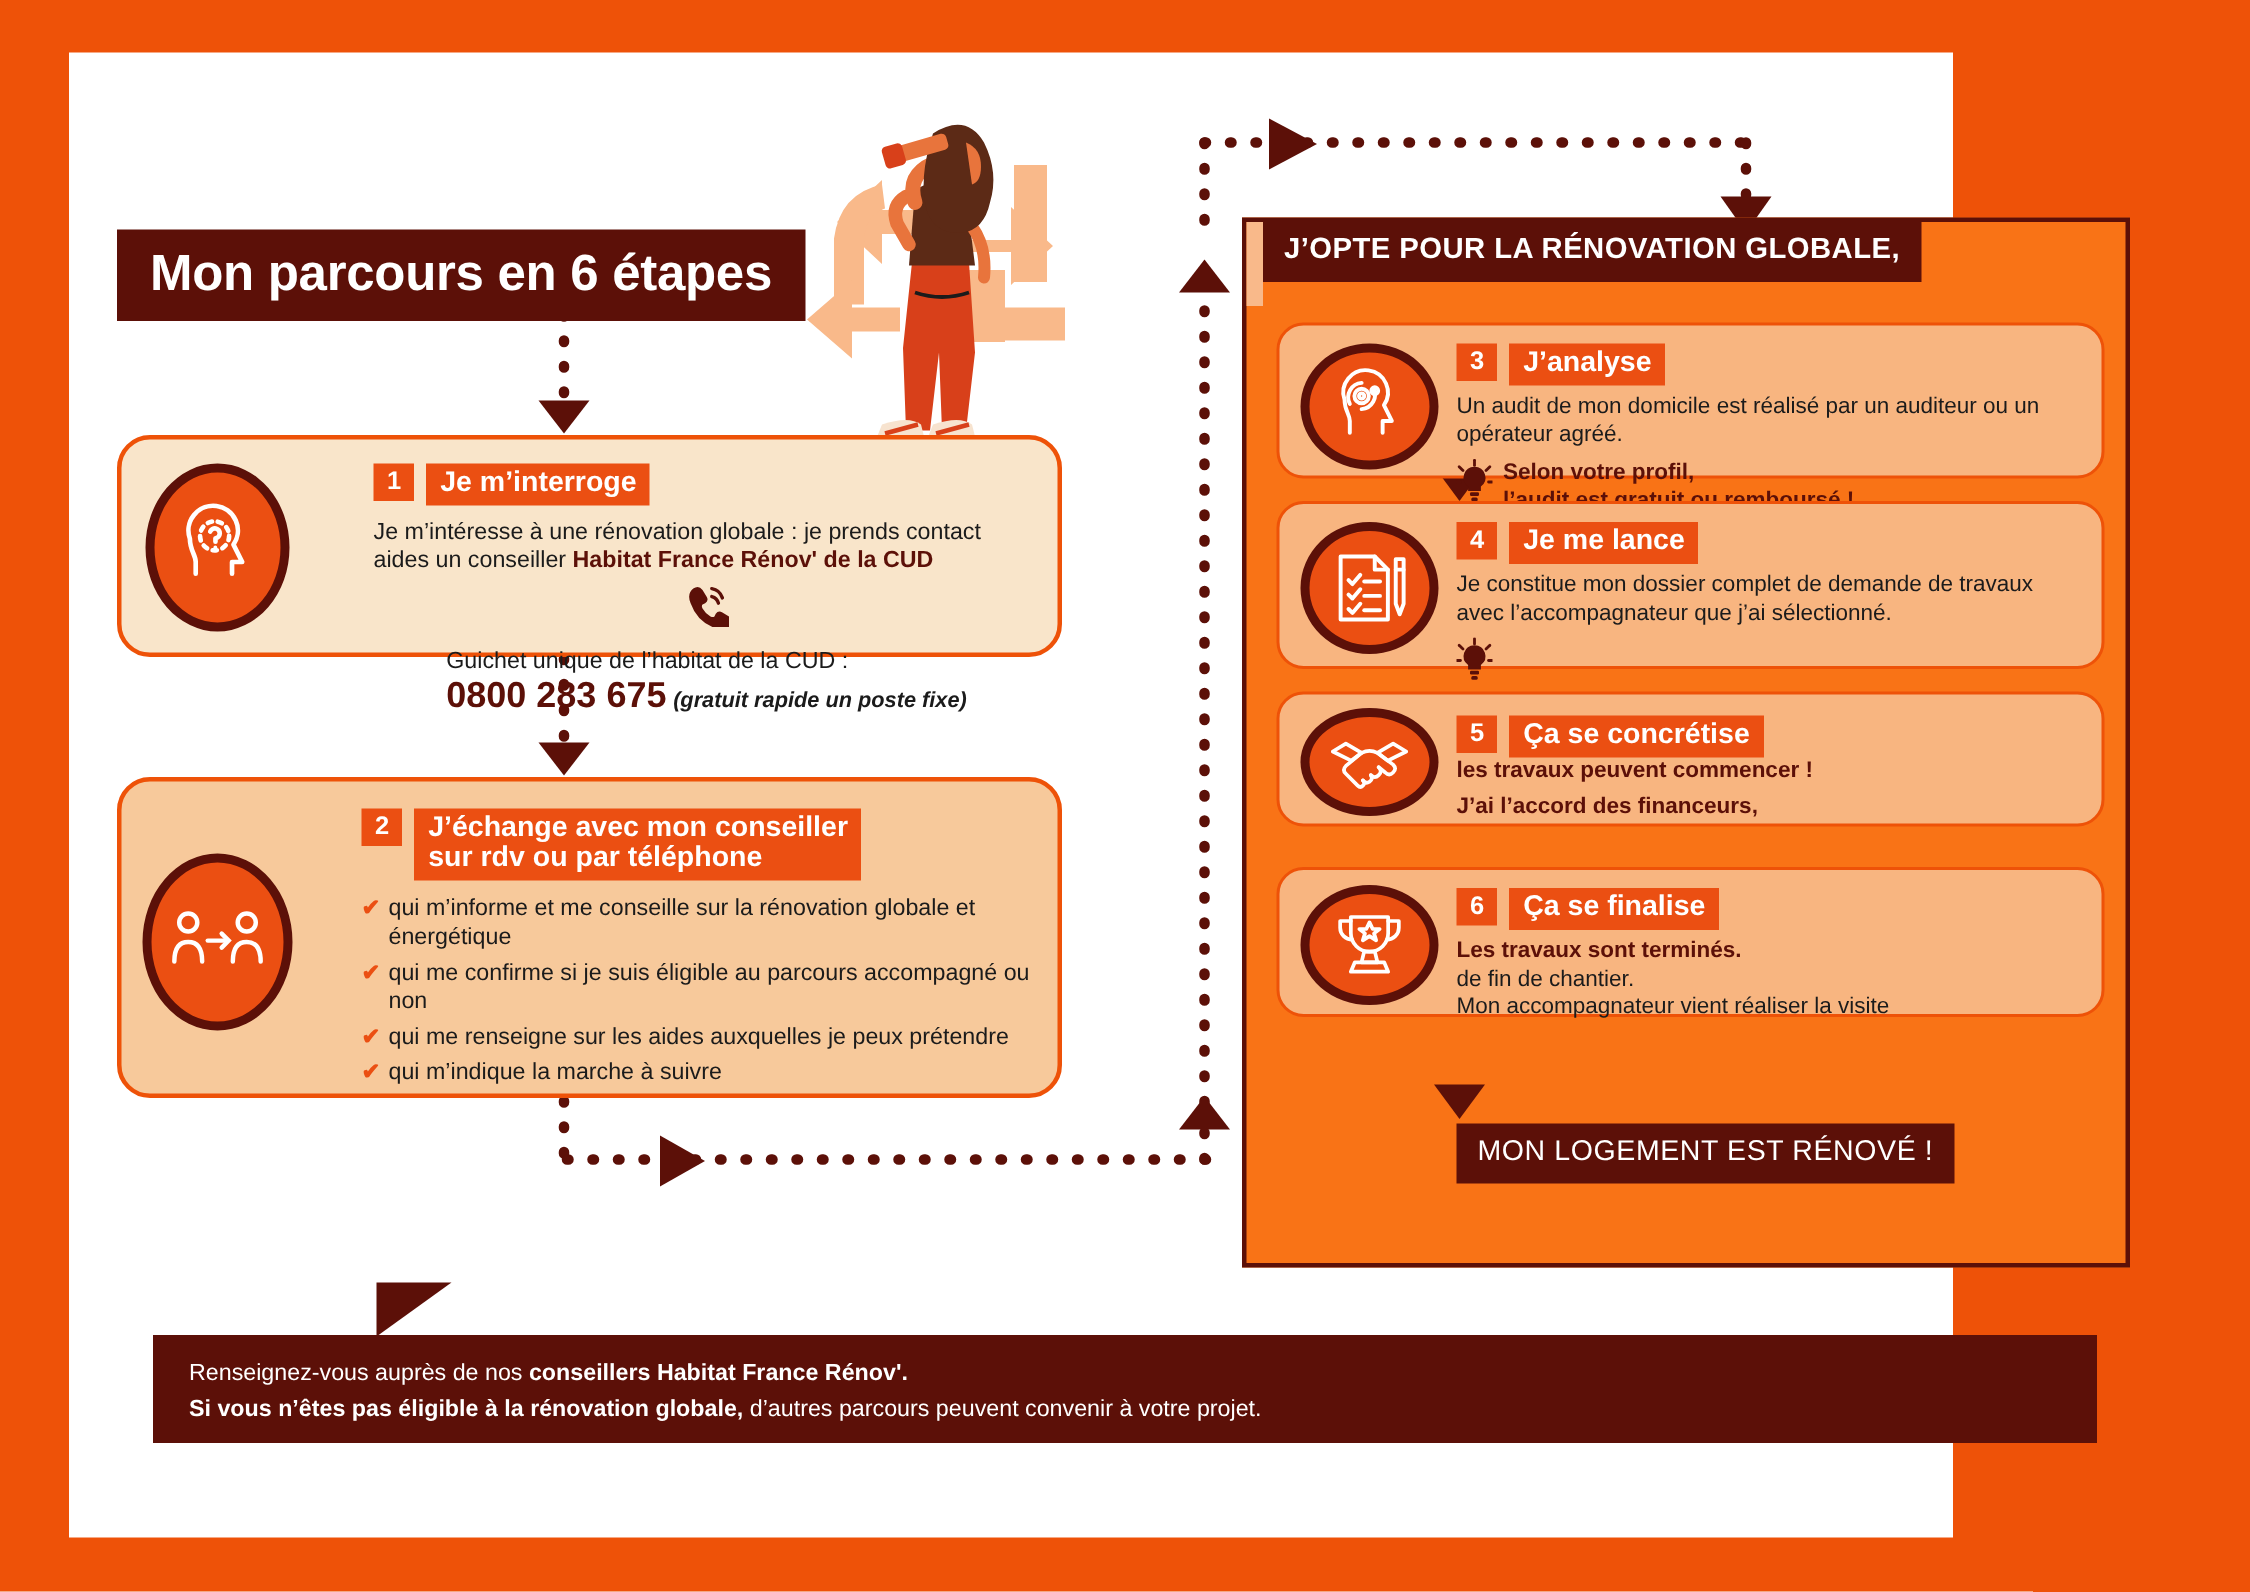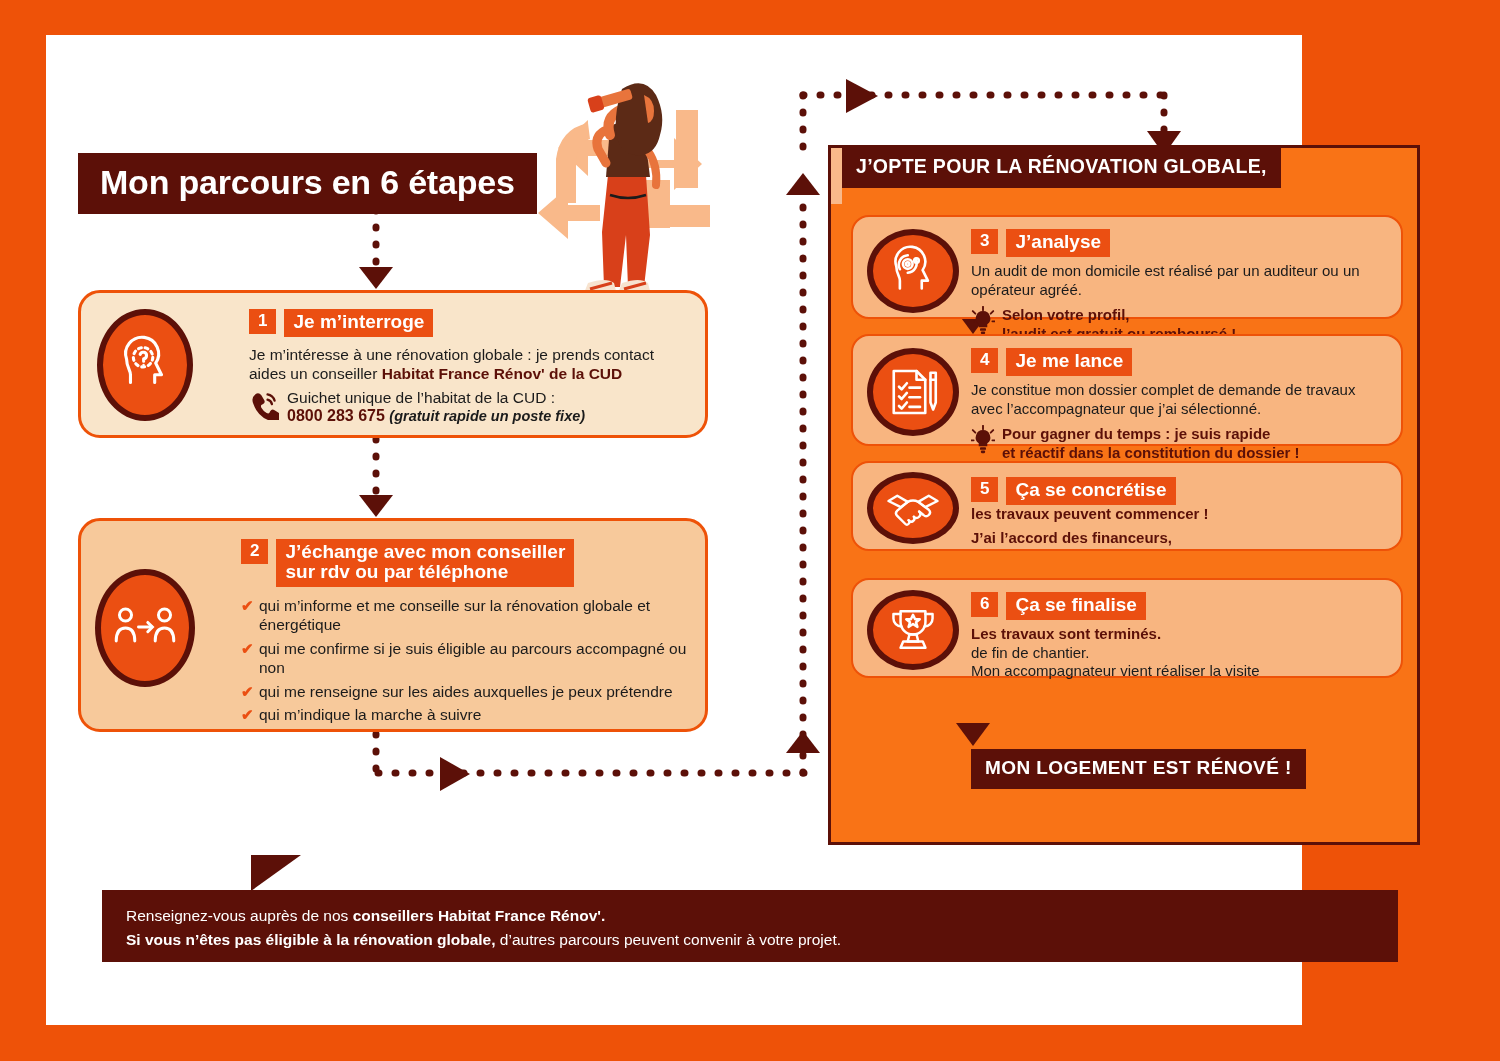--- a/index.html
+++ b/index.html
@@ -61,23 +61,23 @@
     padding:3px 9px 5px 9px; line-height:1.05;
     display:inline-block;
   }
   .step-title.two-line span { display:block; }
 
   .body-txt { font-size:15.5px; color:#1B1B1B; line-height:1.26; }
   .bold-dark { font-weight:700; color:#5C1008; }
 
   .s1-content { position:absolute; left:168px; top:16px; right:12px; }
   .s1-para { margin-top:8px; }
-  .s1-phone-row { display:flex; align-items:center; gap:8px; margin-top:4px; }
+  .s1-phone-row { display:flex; align-items:center; gap:8px; margin-top:4px;flex-direction:column; }
   .s1-phone-txt { font-size:15.5px; color:#1B1B1B; line-height:1.25; }
-  .s1-number { font-size:16px; font-weight:700; color:#5C1008; }
+  .s1-number { font-size:24px; font-weight:700; color:#5C1008; }
   .s1-note { font-size:14.5px; font-style:italic; color:#1B1B1B; font-weight:700;}
 
   .s2-content { position:absolute; left:160px; top:18px; right:10px; }
   .s2-list { margin:10px 0 0 0; padding:0; list-style:none; }
   .s2-list li {
     position:relative; padding-left:18px; margin-bottom:5px;
     font-size:15.5px; color:#1B1B1B; line-height:1.22;
   }
   .s2-list li .tick {
     position:absolute; left:0; top:0px; color:#EB4F12; font-weight:700; font-size:15px;
@@ -103,21 +103,21 @@
   .pcard .badge-circle { left:14px; }
   .pc-content { position:absolute; left:118px; right:12px; top:12px; }
   .pc-body { font-size:15px; color:#1B1B1B; line-height:1.25; margin-top:5px; }
   .pc-body.strong { font-weight:700; color:#5C1008; }
   .tip { display:flex; align-items:flex-start; gap:7px; margin-top:7px; }
   .tip-txt { font-size:15px; font-weight:700; color:#5C1008; line-height:1.25; }
 
   .final-badge {
     position:absolute; left:140px; top:601px;
     background:#5C1008; color:#FFFFFF;
-    font-size:19px; font-weight:700; letter-spacing:0.4px;
+    font-size:19px; font-weight:400; letter-spacing:0.4px;
     padding:8px 14px 10px 14px;
   }
 
   
   .banner {
     position:absolute; left:56px; top:855px; width:1296px; height:72px;
     background:#5C1008; color:#FFFFFF;
   }
   .banner-tail {
     position:absolute; left:205px; top:820px;
@@ -364,24 +364,20 @@
                   <path d="M5 9 l-3 -3"></path>
                   <path d="M23 9 l3 -3"></path>
                 <path d="M3 18 h-3"></path>
                   <path d="M25 18 h3"></path>
               </g>
               <path d="M14 6 a8.5 8.5 0 0 1 5 15.4 v3.6 h-10 v-3.6 A8.5 8.5 0 0 1 14 6 z" fill="#5C1008"></path>
               <rect x="10.5" y="26" width="7" height="3" rx="1" fill="#5C1008"></rect>
               <rect x="11.5" y="30" width="5" height="3" rx="1.2" fill="#5C1008"></rect>
             </svg>
           </span>
-          <div class="tip-txt">
-            <div>Pour gagner du temps : je suis rapide</div>
-            <div>et réactif dans la constitution du dossier !</div>
-          </div>
         </div>
       </div>
     </div>
 
     <div class="pcard" style="top:313px; height:90px;">
       <div class="badge-circle" style="top:9px; width:92px; height:72px;">
         <svg viewBox="0 0 64 44" width="56" height="40">
           <g fill="none" stroke="#FFFFFF" stroke-width="2.8" stroke-linecap="round" stroke-linejoin="round">
             <path d="M4 14 l10 -6 l12 7 l-8 6 z"></path>
             <path d="M60 14 l-10 -6 l-12 7 l8 6 z"></path>

